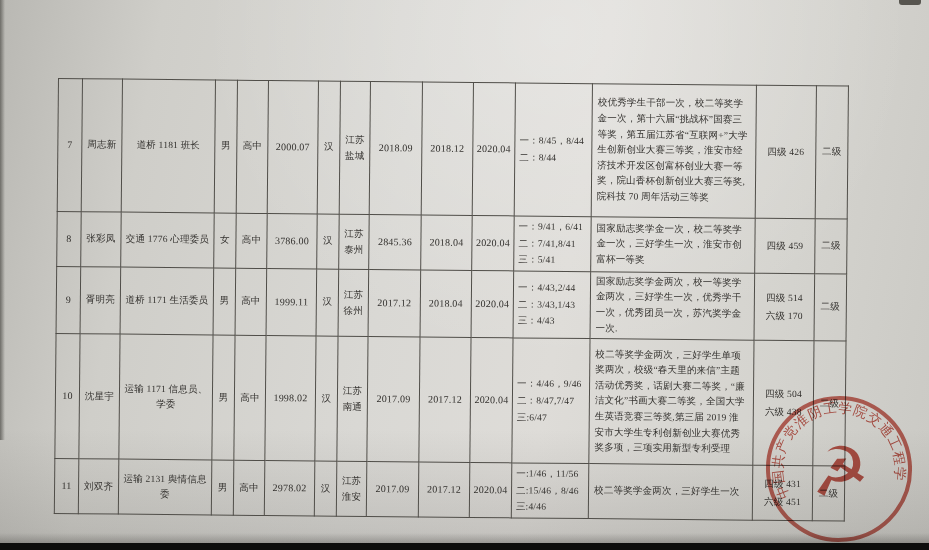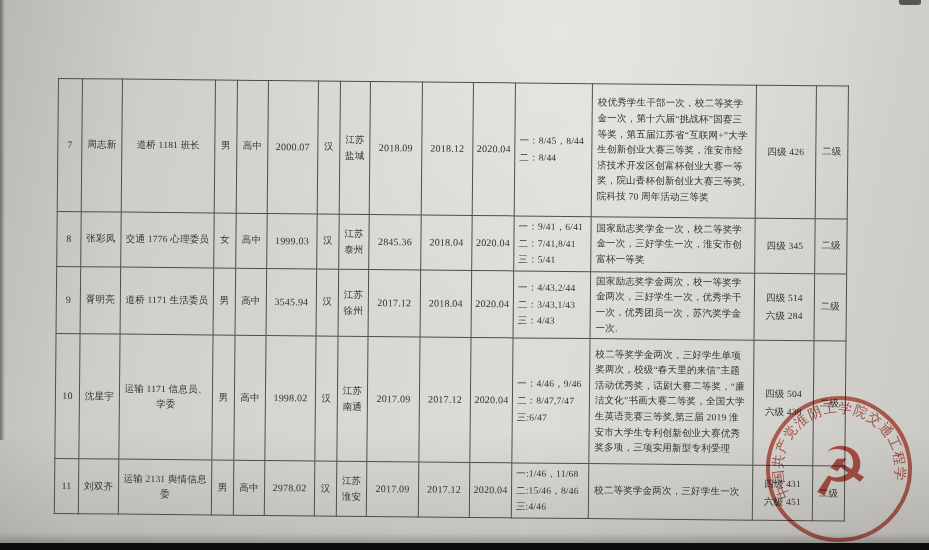--- a/index.html
+++ b/index.html
@@ -101,53 +101,53 @@
       <td class="c-awards">校优秀学生干部一次，校二等奖学金一次，第十六届“挑战杯”国赛三等奖，第五届江苏省“互联网+”大学生创新创业大赛三等奖，淮安市经济技术开发区创富杯创业大赛一等奖，院山香杯创新创业大赛三等奖,院科技 70 周年活动三等奖</td>
       <td class="c-cert">四级 426</td>
       <td class="c-level">二级</td>
     </tr>
         <tr>
       <td class="c-no">8</td>
       <td class="c-name">张彩凤</td>
       <td class="c-pos">交通 1776 心理委员</td>
       <td class="c-gender">女</td>
       <td class="c-edu">高中</td>
-      <td class="c-birth">1999.03</td>
+      <td class="c-birth">3786.00</td>
       <td class="c-ethnic">汉</td>
       <td class="c-home">江苏
 泰州</td>
       <td class="c-date">2845.36</td>
       <td class="c-date">2018.04</td>
       <td class="c-date">2020.04</td>
       <td class="c-rank">一：9/41，6/41
 二：7/41,8/41
 三：5/41</td>
       <td class="c-awards">国家励志奖学金一次，校二等奖学金一次，三好学生一次，淮安市创富杯一等奖</td>
-      <td class="c-cert">四级 345</td>
+      <td class="c-cert">四级 459</td>
       <td class="c-level">二级</td>
     </tr>
         <tr>
       <td class="c-no">9</td>
       <td class="c-name">胥明亮</td>
       <td class="c-pos">道桥 1171 生活委员</td>
       <td class="c-gender">男</td>
       <td class="c-edu">高中</td>
-      <td class="c-birth">3545.94</td>
+      <td class="c-birth">1999.11</td>
       <td class="c-ethnic">汉</td>
       <td class="c-home">江苏
 徐州</td>
       <td class="c-date">2017.12</td>
       <td class="c-date">2018.04</td>
       <td class="c-date">2020.04</td>
       <td class="c-rank">一：4/43,2/44
 二：3/43,1/43
 三：4/43</td>
       <td class="c-awards">国家励志奖学金两次，校一等奖学金两次，三好学生一次，优秀学干一次，优秀团员一次，苏汽奖学金一次.</td>
       <td class="c-cert">四级 514
-六级 284</td>
+六级 170</td>
       <td class="c-level">二级</td>
     </tr>
         <tr>
       <td class="c-no">10</td>
       <td class="c-name">沈星宇</td>
       <td class="c-pos">运输 1171 信息员、学委</td>
       <td class="c-gender">男</td>
       <td class="c-edu">高中</td>
       <td class="c-birth">1998.02</td>
       <td class="c-ethnic">汉</td>
@@ -170,21 +170,21 @@
       <td class="c-pos">运输 2131 舆情信息委</td>
       <td class="c-gender">男</td>
       <td class="c-edu">高中</td>
       <td class="c-birth">2978.02</td>
       <td class="c-ethnic">汉</td>
       <td class="c-home">江苏
 淮安</td>
       <td class="c-date">2017.09</td>
       <td class="c-date">2017.12</td>
       <td class="c-date">2020.04</td>
-      <td class="c-rank">一:1/46，11/68
+      <td class="c-rank">一:1/46，11/56
 二:15/46，8/46
 三:4/46</td>
       <td class="c-awards">校二等奖学金两次，三好学生一次</td>
       <td class="c-cert">四级 431
 六级 451</td>
       <td class="c-level">二级</td>
     </tr>
       </tbody>
   </table>
 

